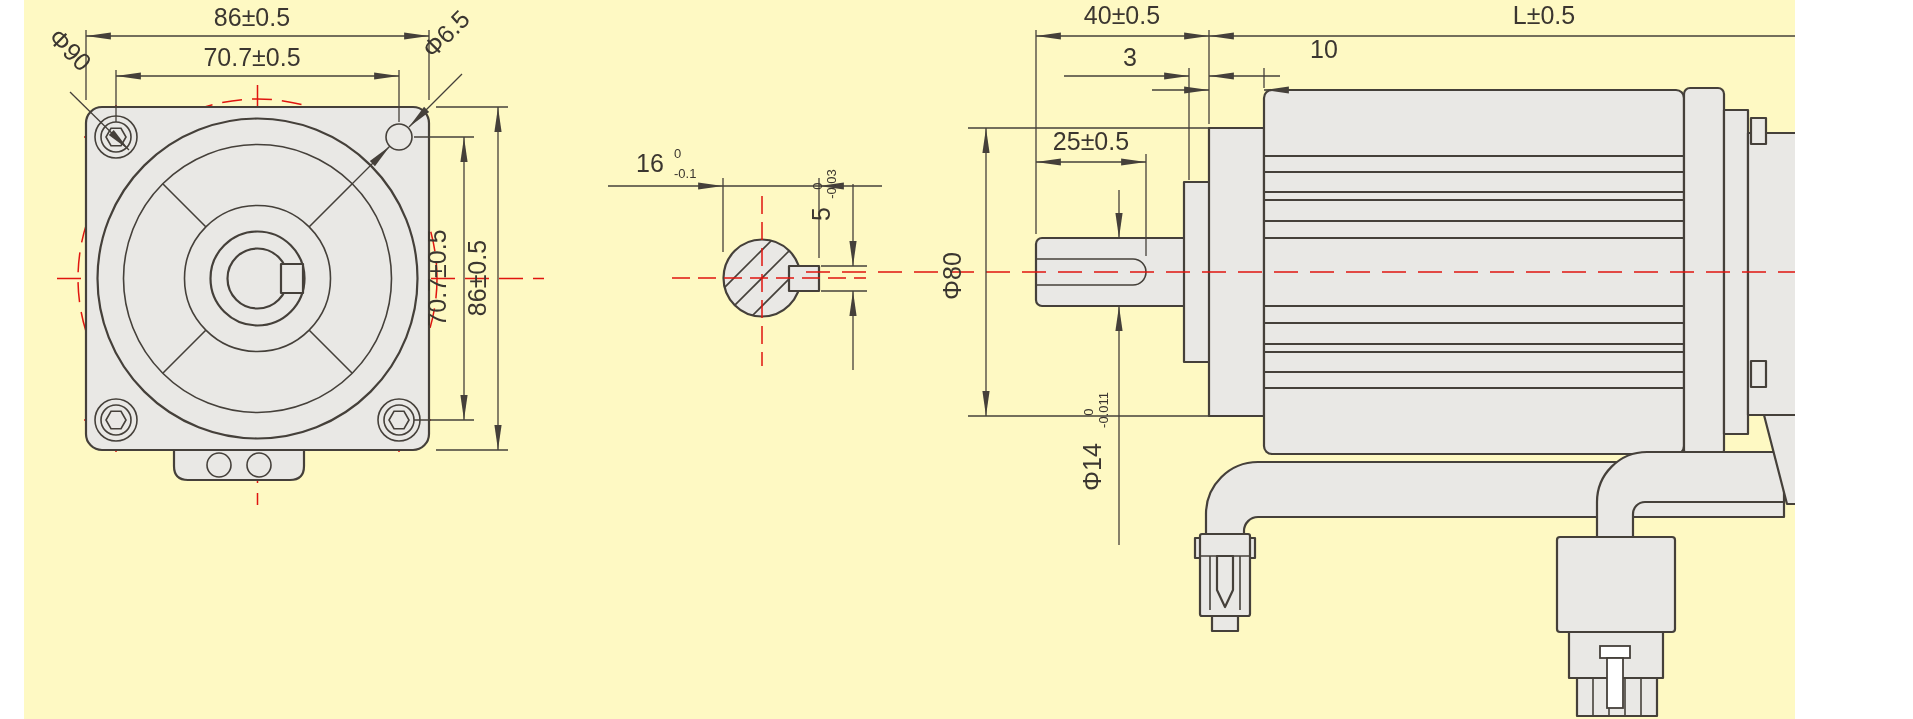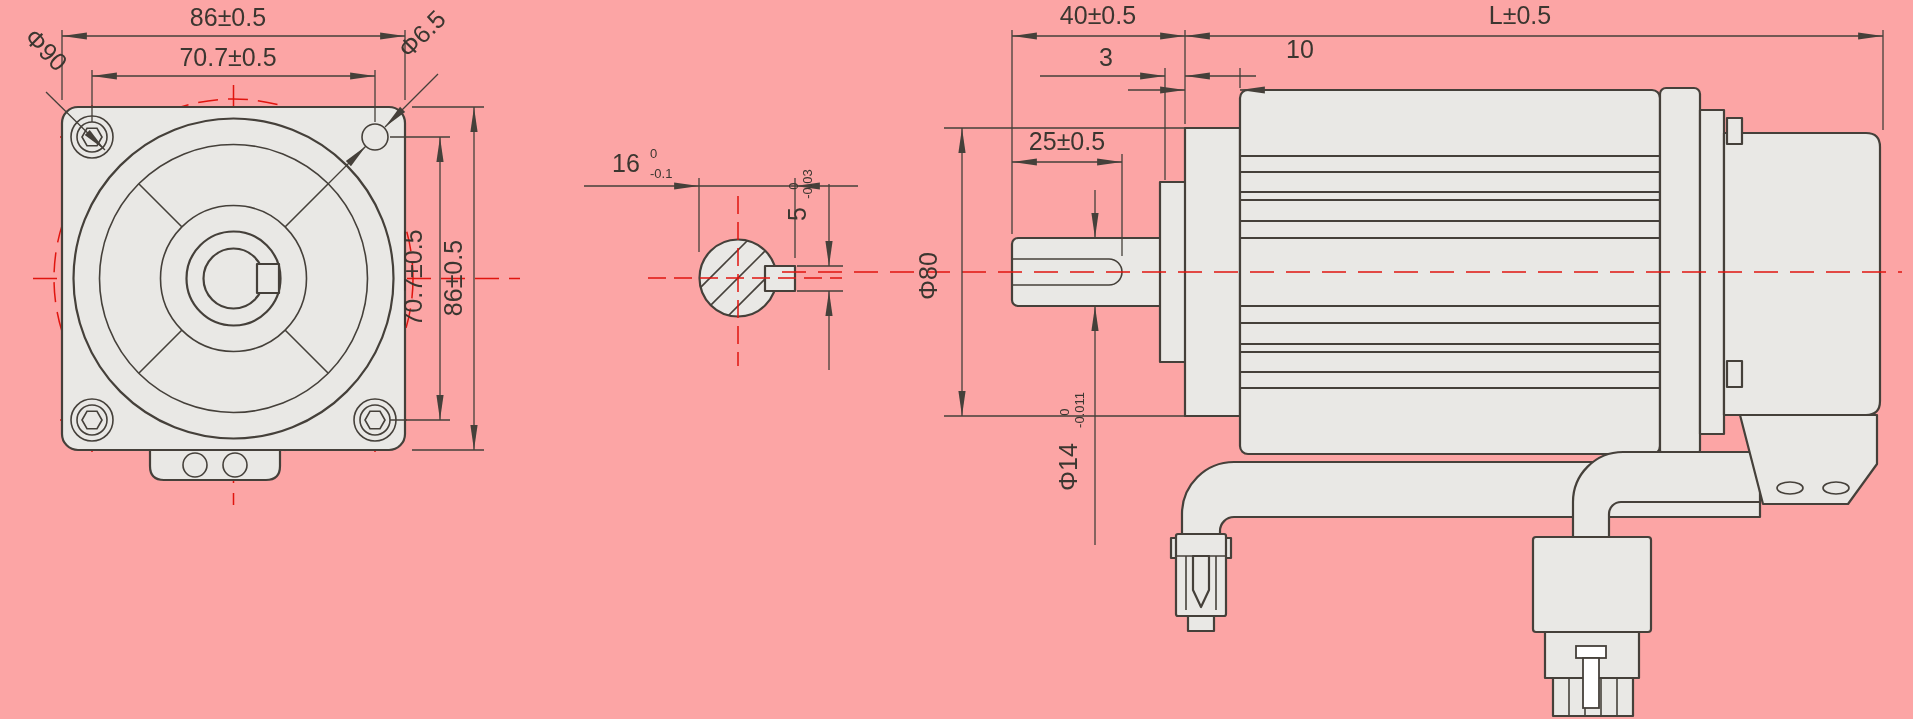--- a/index.html
+++ b/index.html
@@ -1,16 +1,16 @@
 <!DOCTYPE html>
 <html><head>
 <meta charset="utf-8">
 <style>
   html,body{margin:0;padding:0;background:#ffffff;}
-  .stage{width:1913px;height:719px;position:relative;background:#fca5a5;overflow:hidden;}
+  .stage{width:1771px;height:719px;position:relative;background:#fef9c3;overflow:hidden;margin-left:24px;}
   svg{display:block;}
   .outline{fill:#e9e8e5;stroke:#45403a;stroke-width:2.2;stroke-linejoin:round;}
   .nofill{fill:none;stroke:#45403a;stroke-width:2.2;}
   .thin{fill:none;stroke:#45403a;stroke-width:1.6;}
   .fin{fill:none;stroke:#45403a;stroke-width:1.8;}
   .dim{fill:none;stroke:#45403a;stroke-width:1.3;}
   .red{stroke:#e0150f;stroke-width:1.5;fill:none;}
   .txt{font-family:"Liberation Sans",sans-serif;font-size:25px;fill:#3b3630;}
   .tol{font-family:"Liberation Sans",sans-serif;font-size:13px;fill:#3b3630;}
   .mid{text-anchor:middle;}

